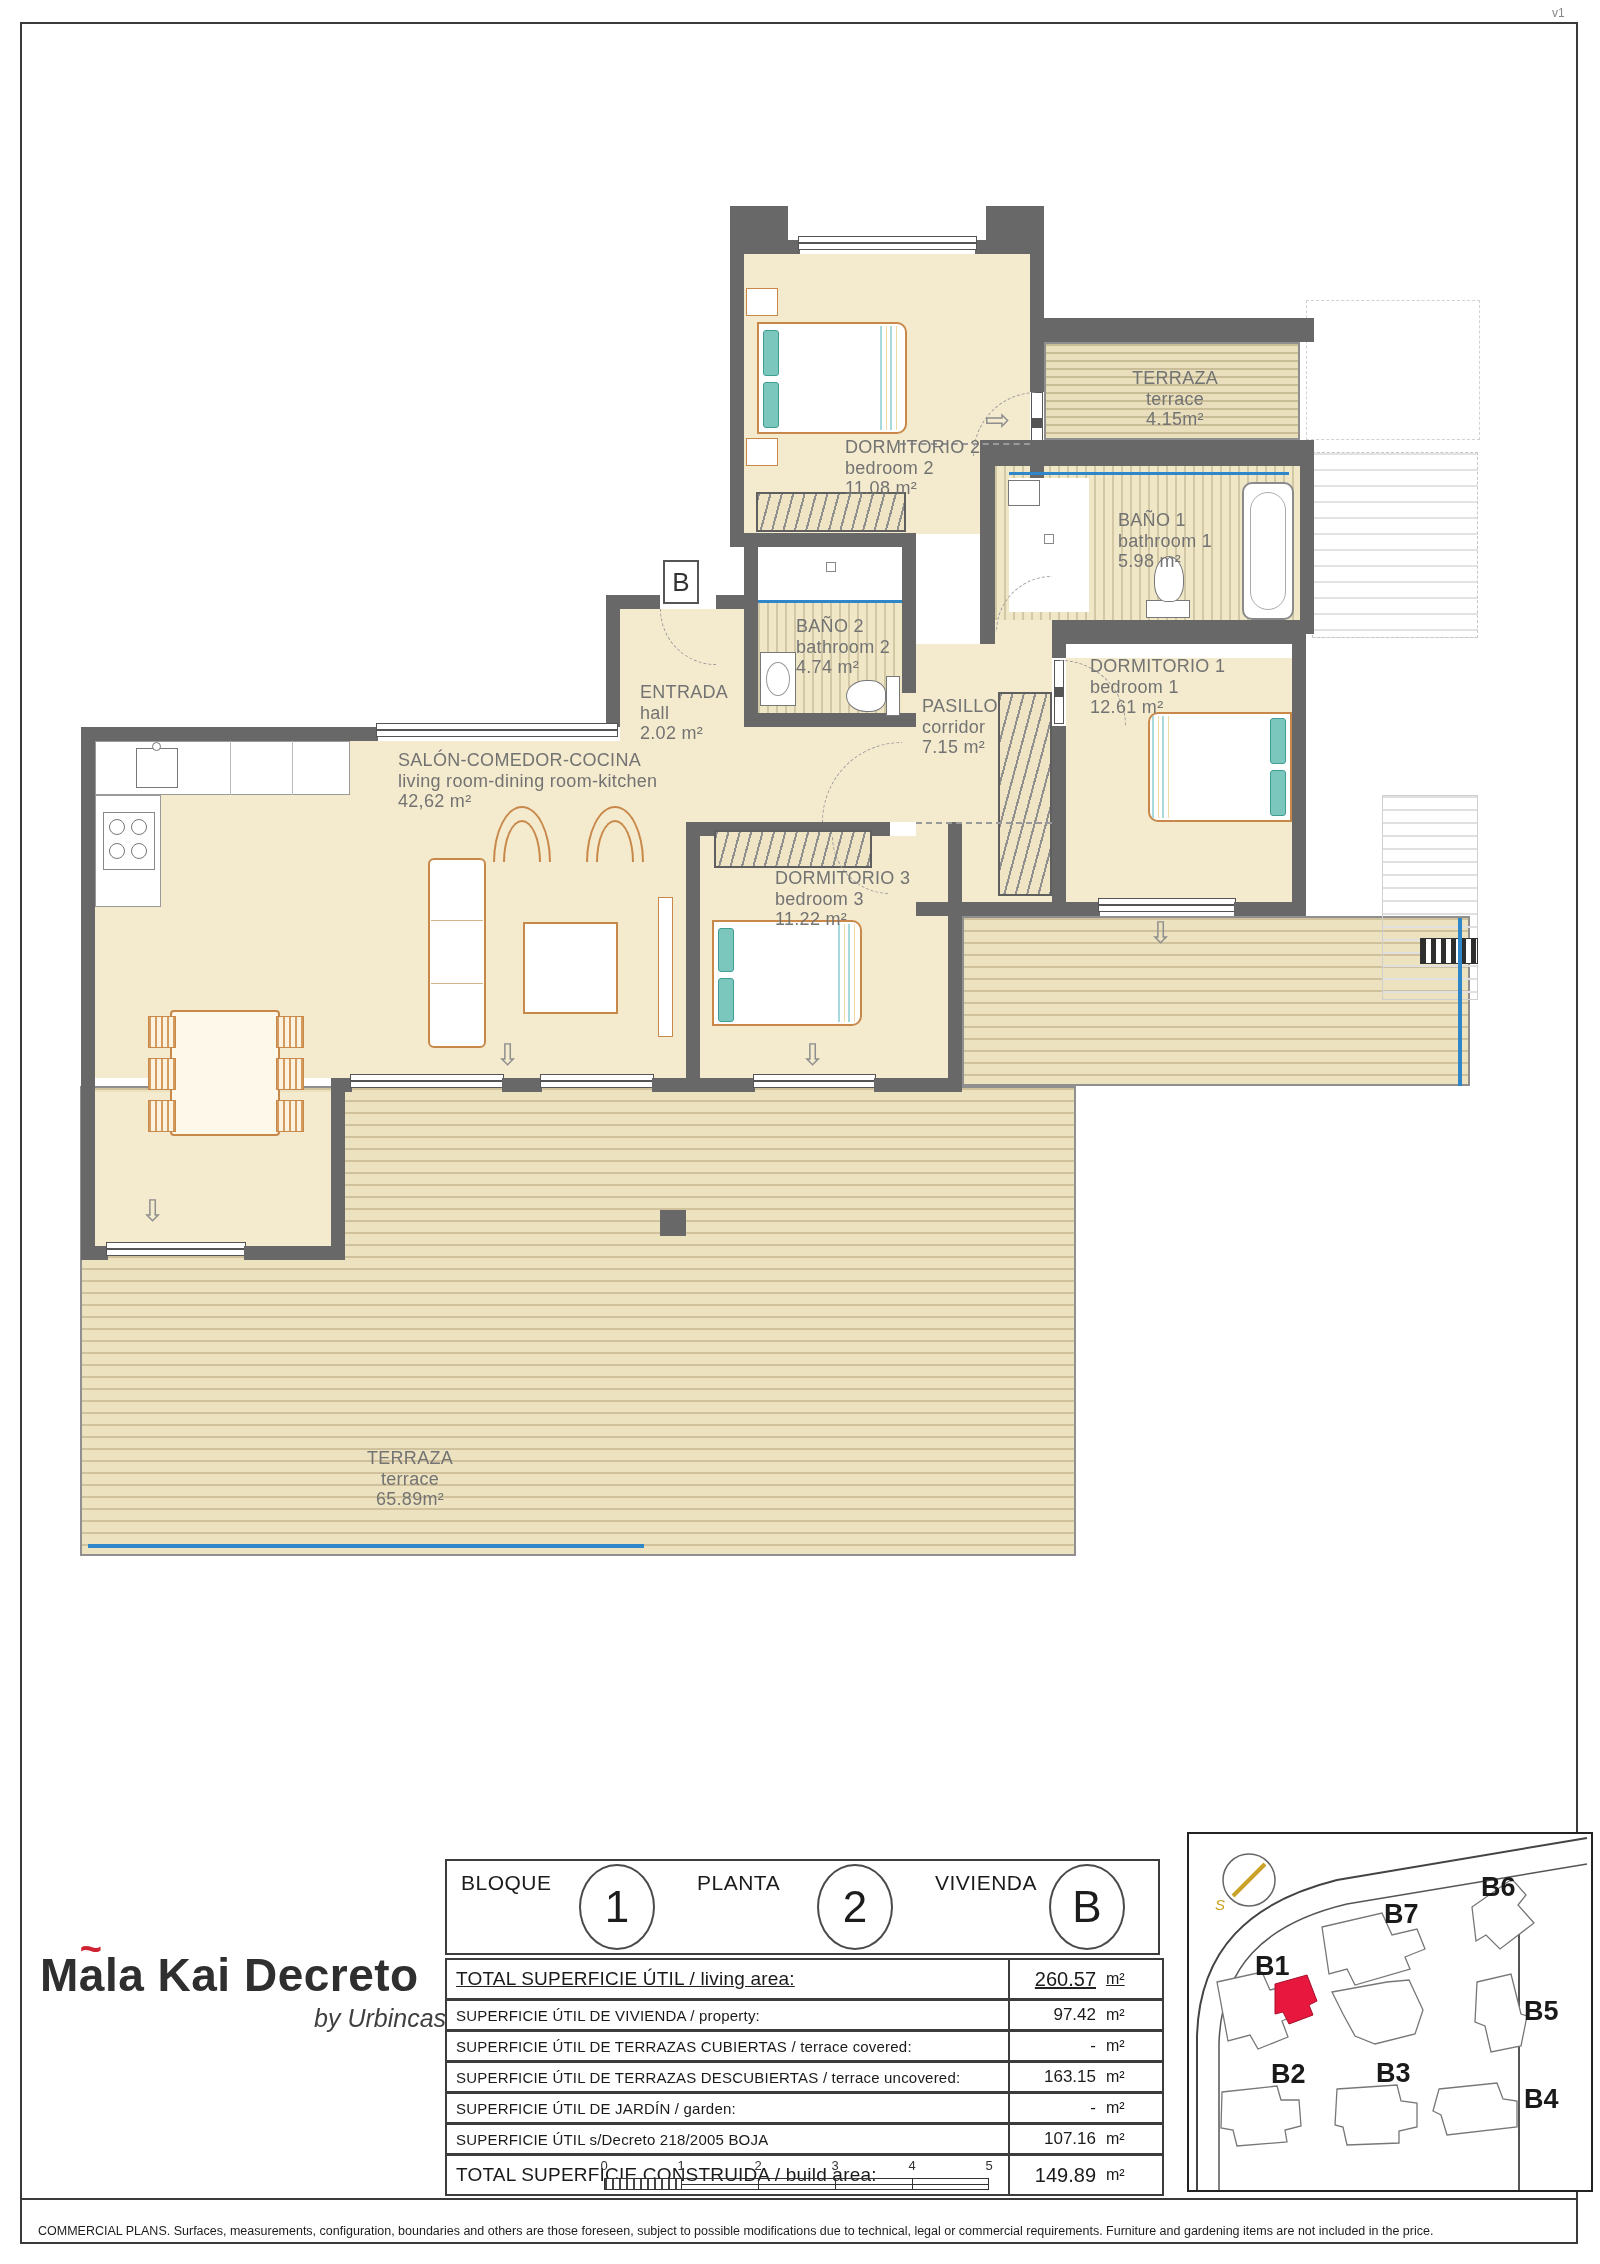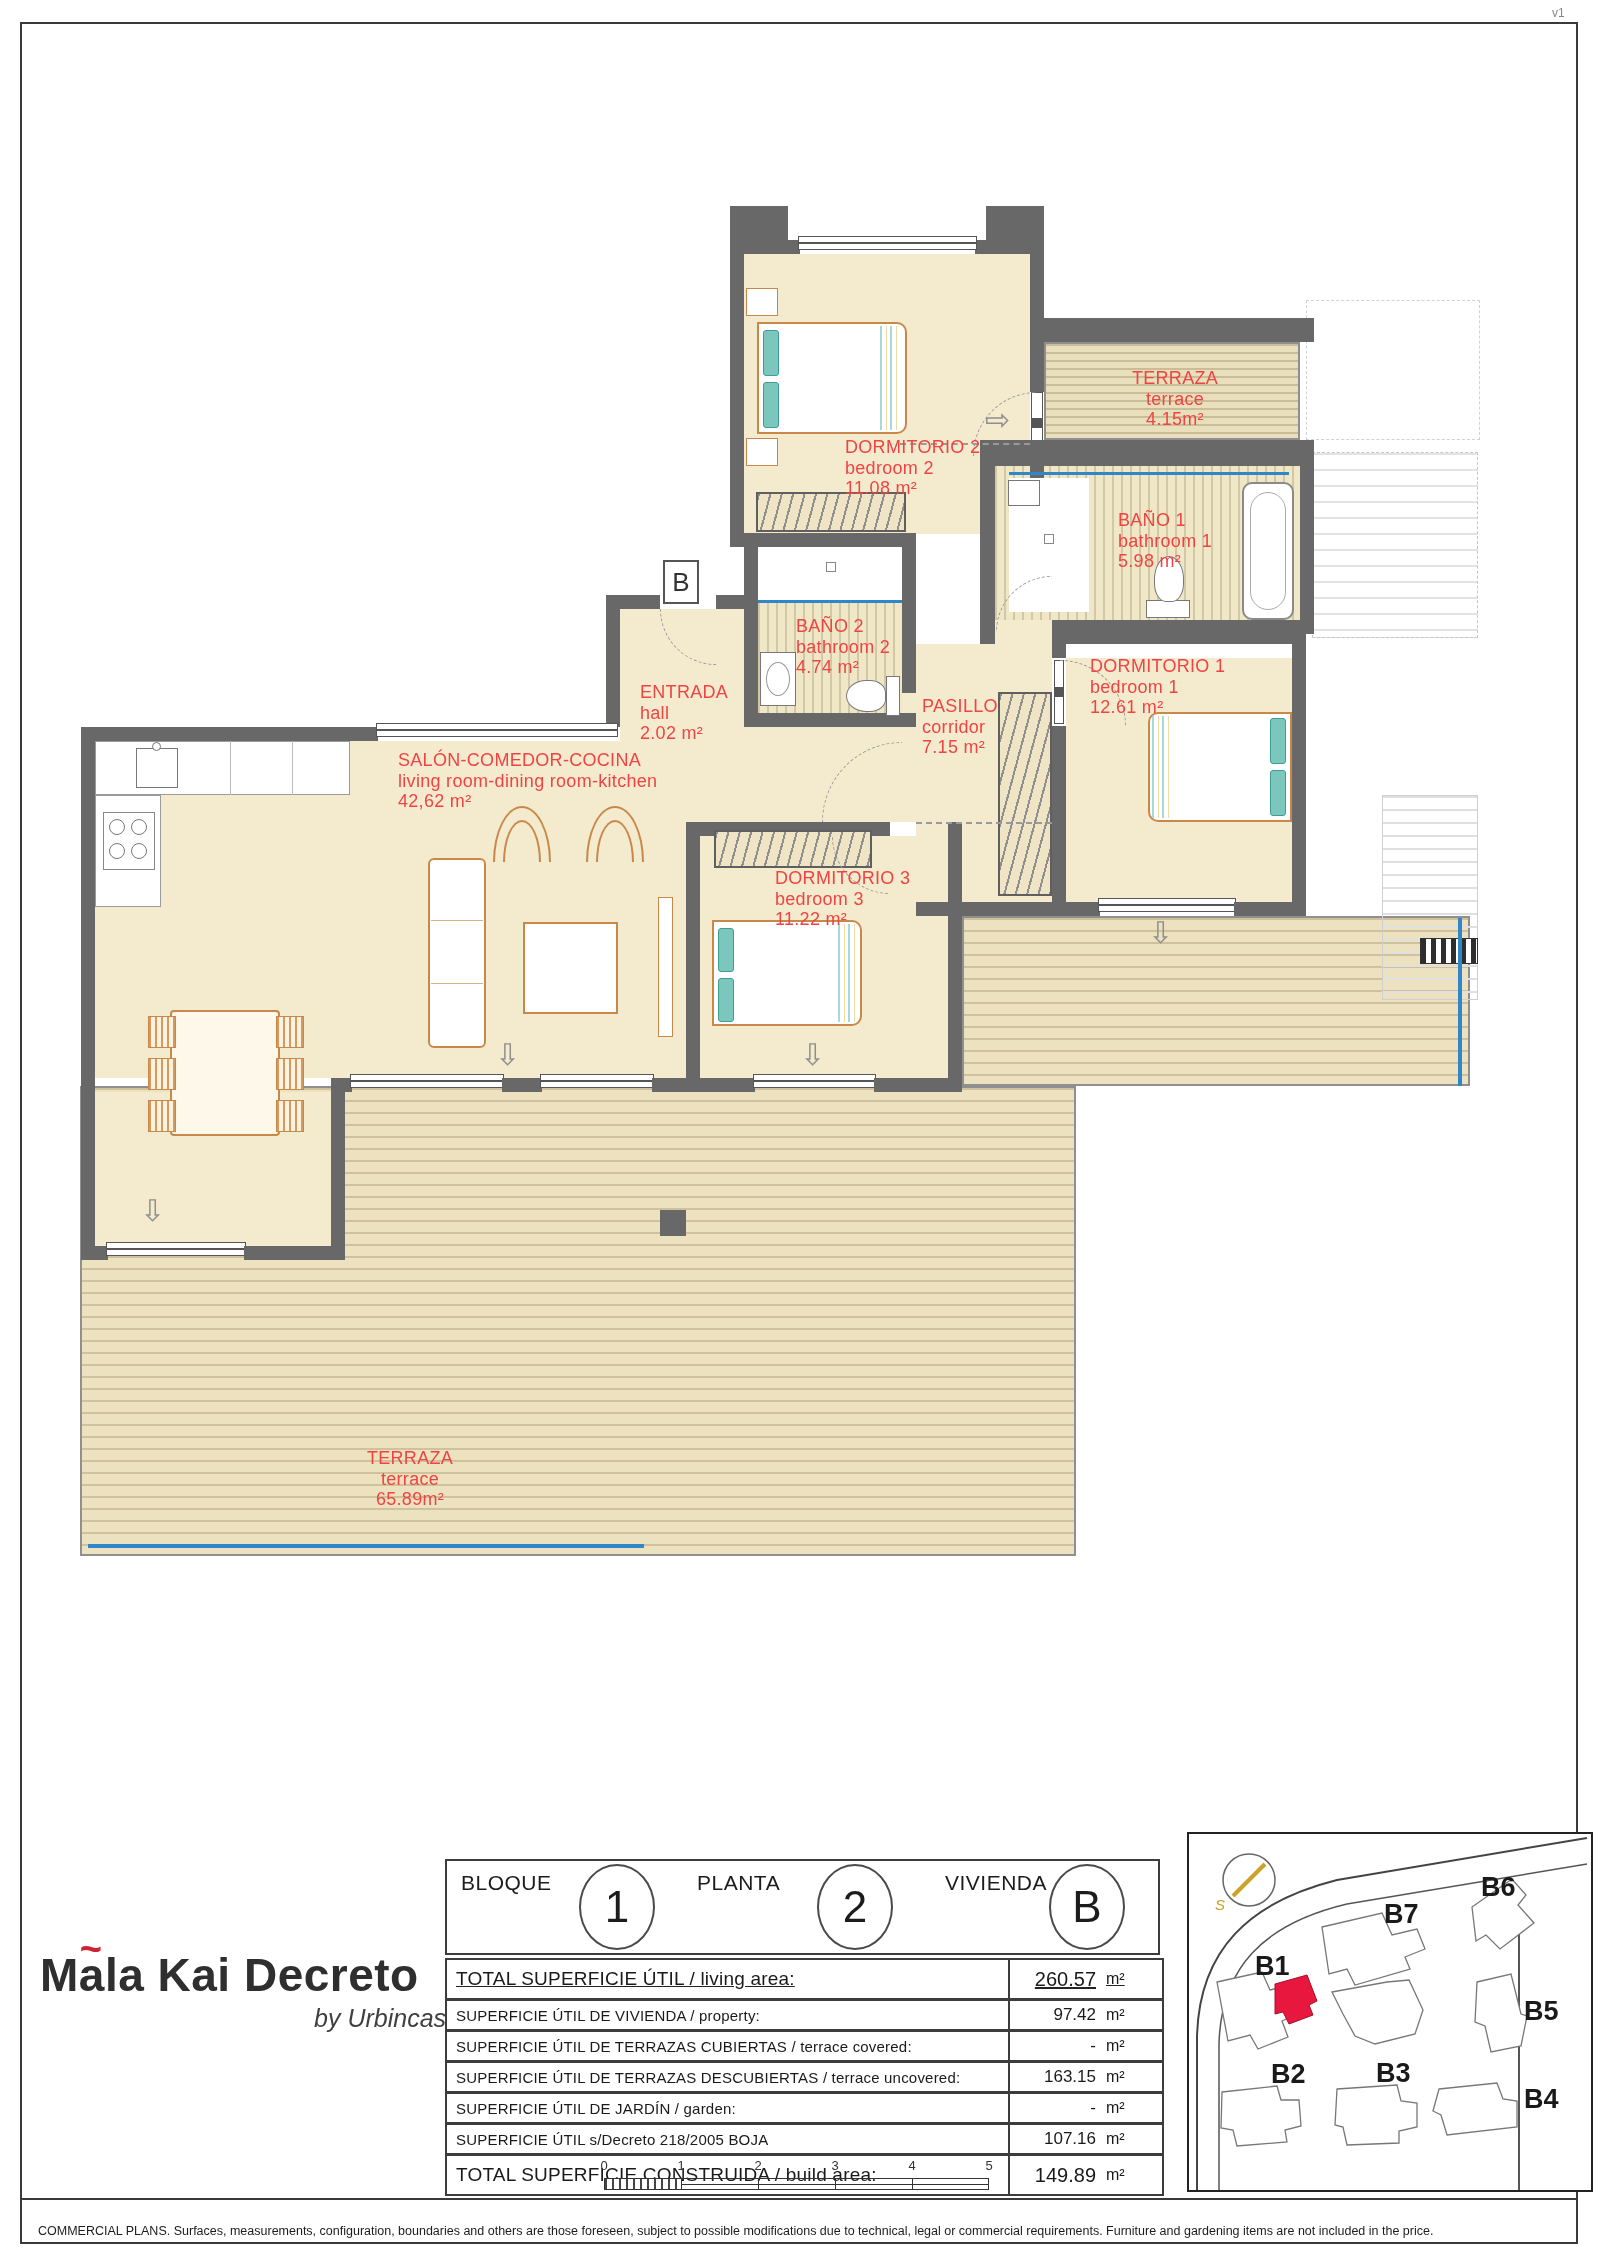--- a/index.html
+++ b/index.html
@@ -14,21 +14,21 @@
   .bathstr{background:repeating-linear-gradient(90deg,#d3c8a6 0 2px,#f0e7c7 2px 9px);}
   .hatch{background-color:#efe5c4;background-image:repeating-linear-gradient(105deg,#8f8f8f 0 2px,rgba(0,0,0,0) 2px 11px);border:2px solid #5f5f5f;}
   .win{background:linear-gradient(#fff 42%,#555 42% 58%,#fff 58%);border:1px solid #555;}
   .whitebox{background:#fff;border:1px solid #9a9a9a;}
   .furn{background:#fff;border:2px solid #c8884a;}
   .pil{background:#7cc7bd;border:1px solid #3f9e94;border-radius:3px;}
   .fstr{background:repeating-linear-gradient(90deg,#a8d8dc 0 2px,#fff 2px 6px,#f0d9a5 6px 7px,#fff 7px 10px);}
   .blue{background:#2f86c8;}
   .arc{border:1.6px dashed #9a9a9a;border-radius:50%;}
   .dash{border-top:2px dashed #9a9a9a;}
-  .rl{position:absolute;font-size:18px;line-height:1.14;letter-spacing:.3px;color:#ef4444;}
+  .rl{position:absolute;font-size:18px;line-height:1.14;letter-spacing:.3px;color:#737373;}
   .rl div{white-space:nowrap;}
   .arrow{position:absolute;font-size:30px;color:#8f8f8f;line-height:1;}
   .circle{border:2px solid #4a4a4a;border-radius:50%;display:flex;align-items:center;justify-content:center;
           font-size:44px;color:#1c1c1c;background:#fff;}
   .legendlbl{font-size:21px;letter-spacing:.5px;color:#1c1c1c;}
   .trow{position:absolute;left:445px;width:715px;border:2px solid #3c3c3c;background:#fff;display:flex;align-items:center;}
   .tlabel{flex:1;padding-left:9px;font-size:15px;letter-spacing:.2px;color:#1a1a1a;white-space:nowrap;overflow:hidden;}
   .tvalwrap{width:152px;height:100%;border-left:2px solid #3c3c3c;display:flex;align-items:center;}
   .tval{width:86px;text-align:right;font-size:17px;color:#1a1a1a;}
   .tunit{width:56px;padding-left:10px;font-size:16px;color:#1a1a1a;}
@@ -266,21 +266,21 @@
 
   <div class="abs" style="left:445px;top:1859px;width:715px;height:96px;border:2px solid #3c3c3c;background:#fff;">
     <div class="abs legendlbl" style="left:14px;top:10px;">BLOQUE</div>
     <div class="abs circle" style="left:132px;top:3px;width:76px;height:86px;">
         <span>1</span>
       </div>
     <div class="abs legendlbl" style="left:250px;top:10px;">PLANTA</div>
     <div class="abs circle" style="left:370px;top:3px;width:76px;height:86px;">
         <span>2</span>
       </div>
-    <div class="abs legendlbl" style="left:488px;top:10px;margin-left:10px;">VIVIENDA</div>
+    <div class="abs legendlbl" style="left:488px;top:10px;">VIVIENDA</div>
     <div class="abs circle" style="left:602px;top:3px;width:76px;height:86px;">
         <span>B</span>
       </div>
   </div>
 
   <div class="trow big" style="top:1958px;height:38px;text-decoration:underline;">
     <div class="tlabel">TOTAL SUPERFICIE ÚTIL / living area:</div>
     <div class="tvalwrap">
         <div class="tval">260.57</div>
         <div class="tunit">m²</div>

